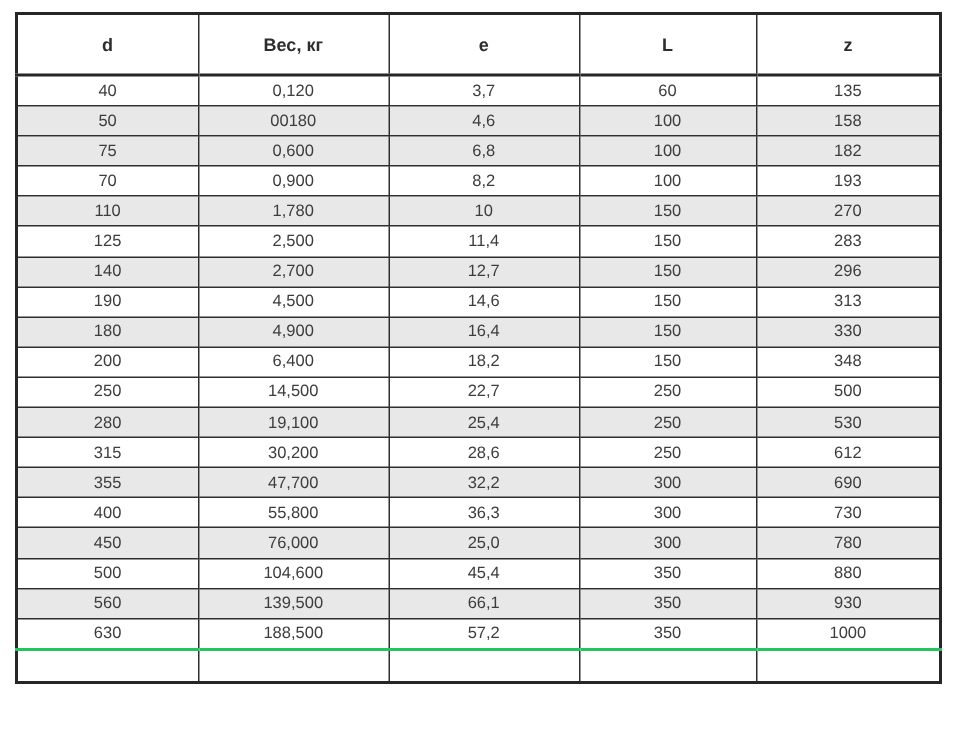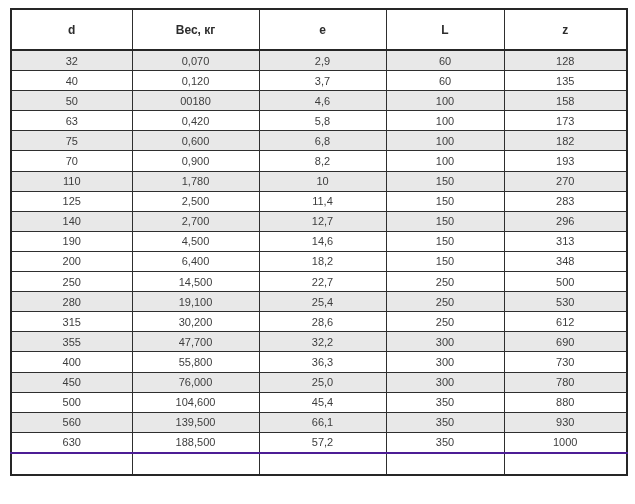--- a/index.html
+++ b/index.html
@@ -39,21 +39,21 @@
     background: #ffffff;
     border-bottom: 2px solid #262626;
   }
   td {
     height: 19.1px;
     font-size: 11px;
     color: #3d3d3d;
     background: #ffffff;
   }
   tbody tr.stripe td { background: #e8e8e8; }
-  tbody tr:last-child td { border-bottom: 2px solid #4c1d95; }
+  tbody tr:last-child td { border-bottom: 2px solid #22c55e; }
   tfoot td {
     height: 20px;
     background: #ffffff;
     border-top: 2px solid #262626;
     border-bottom: none;
   }
 </style>
 </head>
 <body>
 
@@ -69,48 +69,34 @@
     <thead>
       <tr>
         <th>d</th>
         <th>Вес, кг</th>
         <th>e</th>
         <th>L</th>
         <th>z</th>
       </tr>
     </thead>
     <tbody>
-        <tr class="stripe">
-          <td>32</td>
-          <td>0,070</td>
-          <td>2,9</td>
-          <td>60</td>
-          <td>128</td>
-        </tr>
         <tr>
           <td>40</td>
           <td>0,120</td>
           <td>3,7</td>
           <td>60</td>
           <td>135</td>
         </tr>
         <tr class="stripe">
           <td>50</td>
           <td>00180</td>
           <td>4,6</td>
           <td>100</td>
           <td>158</td>
         </tr>
-        <tr>
-          <td>63</td>
-          <td>0,420</td>
-          <td>5,8</td>
-          <td>100</td>
-          <td>173</td>
-        </tr>
         <tr class="stripe">
           <td>75</td>
           <td>0,600</td>
           <td>6,8</td>
           <td>100</td>
           <td>182</td>
         </tr>
         <tr>
           <td>70</td>
           <td>0,900</td>
@@ -138,20 +124,27 @@
           <td>12,7</td>
           <td>150</td>
           <td>296</td>
         </tr>
         <tr>
           <td>190</td>
           <td>4,500</td>
           <td>14,6</td>
           <td>150</td>
           <td>313</td>
+        </tr>
+        <tr class="stripe">
+          <td>180</td>
+          <td>4,900</td>
+          <td>16,4</td>
+          <td>150</td>
+          <td>330</td>
         </tr>
         <tr>
           <td>200</td>
           <td>6,400</td>
           <td>18,2</td>
           <td>150</td>
           <td>348</td>
         </tr>
         <tr>
           <td>250</td>

